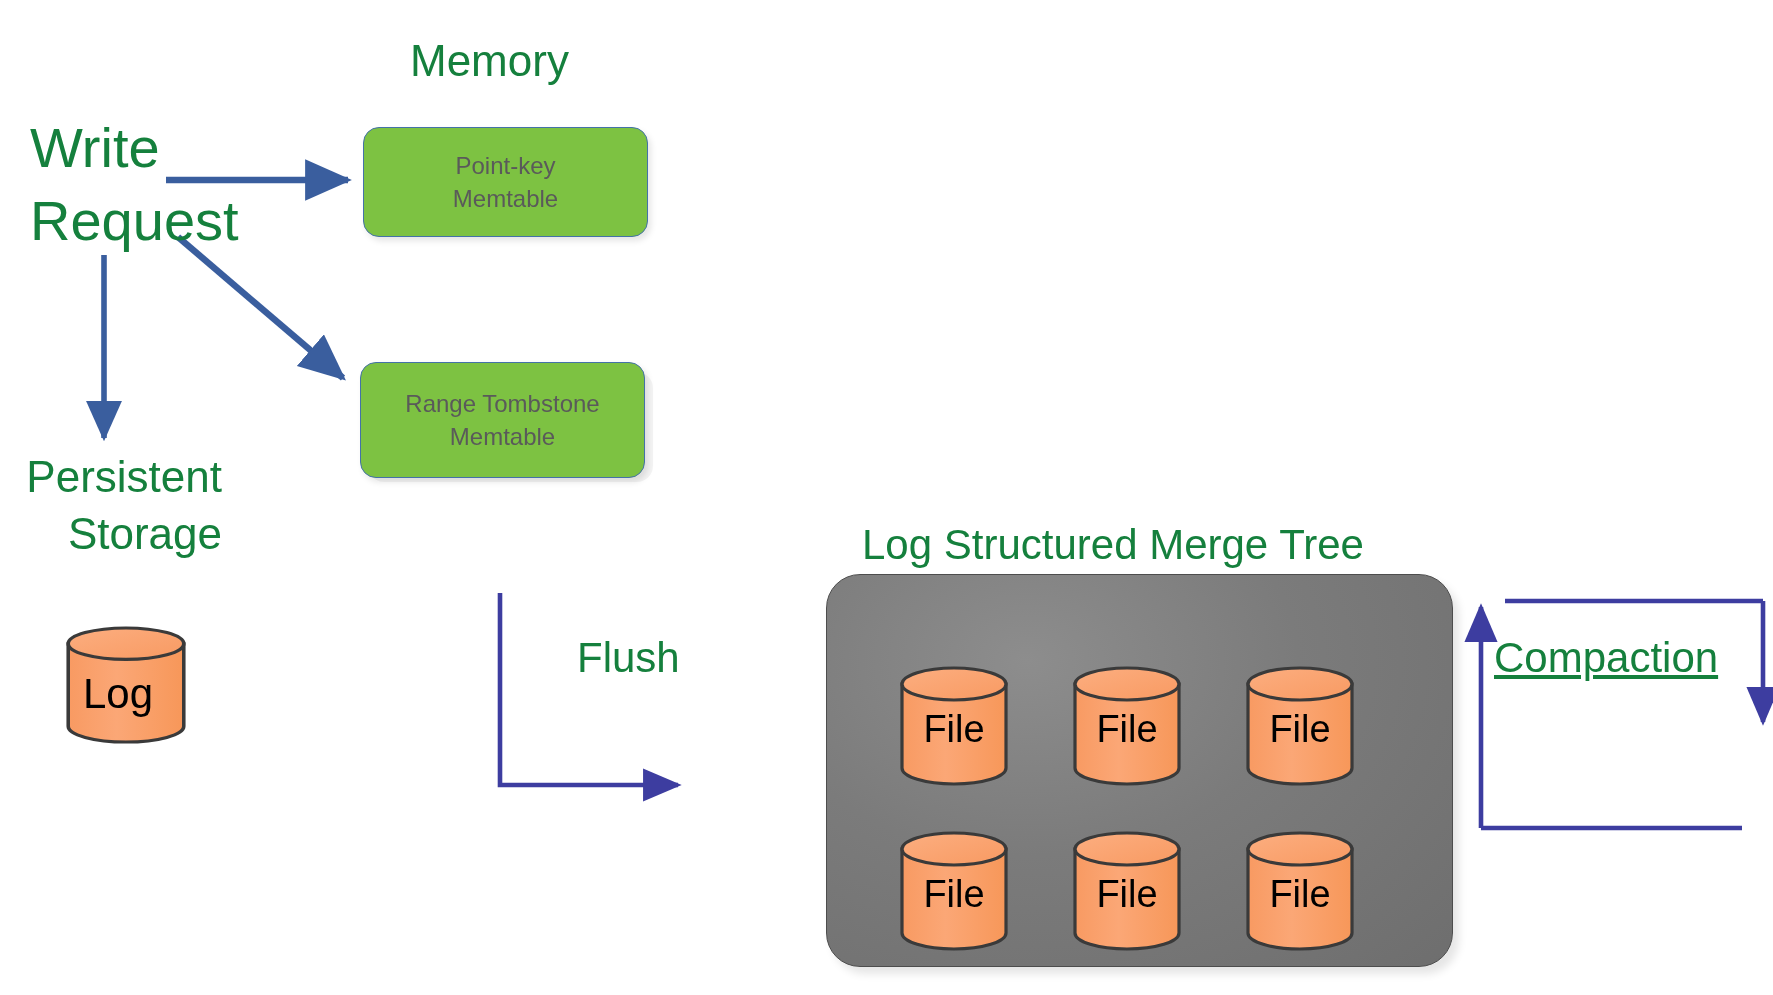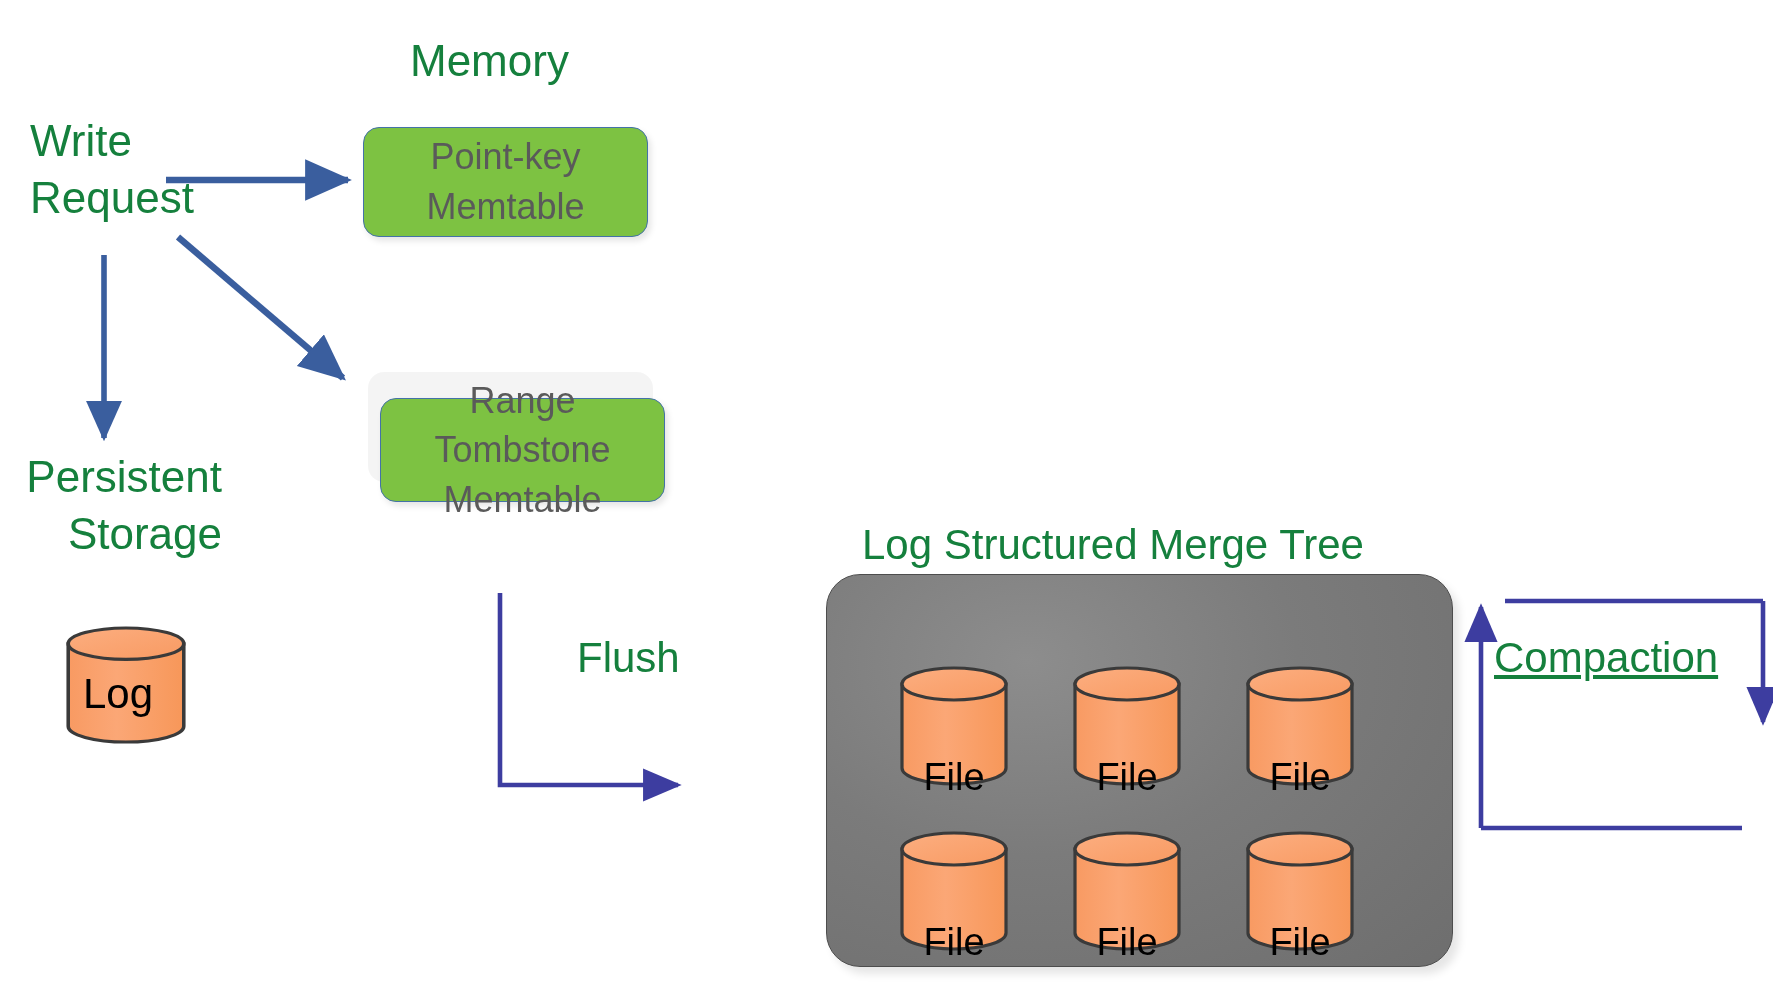--- a/index.html
+++ b/index.html
@@ -27,21 +27,21 @@
     color: #15803d;
     line-height: 1.05;
   }
   
   #memory-label {
     left: 410px; top: 38px;
     font-size: 44px;
   }
   #write-request-label {
     left: 30px; top: 112px;
-    font-size: 44px;
+    font-size: 56px;
     line-height: 1.30;
     text-align: left;
   }
   #persistent-storage-label {
     left: 22px; top: 448px;
     font-size: 44px;
     line-height: 1.30;
     text-align: right;
     width: 200px;
   }
@@ -64,31 +64,31 @@
     position: absolute;
     background: #7DC242;
     border: 1.6px solid #4472A8;
     border-radius: 16px;
     box-sizing: border-box;
     display: flex;
     align-items: center;
     justify-content: center;
     text-align: center;
     color: #5A5A5A;
-    font-size: 36px;
+    font-size: 24px;
     line-height: 1.38;
     box-shadow: 3px 4px 6px rgba(0,0,0,0.10);
   }
   #point-key-memtable {
     left: 363px; top: 127px;
     width: 285px; height: 110px;
   }
   #range-tombstone-memtable {
-    left: 380px; top: 362px;
-    width: 285px; height: 104px; margin-top: 36px;
+    left: 360px; top: 362px;
+    width: 285px; height: 116px;
   }
   
   #range-tombstone-ghost {
     position: absolute;
     left: 368px; top: 372px;
     width: 285px; height: 110px;
     border-radius: 16px;
     background: rgba(0,0,0,0.045);
   }
 
@@ -115,21 +115,21 @@
     left: 0; right: 0;
     text-align: center;
     color: #000000;
     font-size: 40px;
     pointer-events: none;
   }
   #log-cylinder { left: 66px; top: 626px; width: 104px; height: 118px; }
   #log-cylinder .cyl-label { top: 44px; font-size: 42px; }
 
   .file-cyl { width: 108px; height: 120px; }
-  .file-cyl .cyl-label { top: 42px; font-size: 38px; margin-top: 48px; }
+  .file-cyl .cyl-label { top: 42px; font-size: 38px; }
 
   
   #file-r1c1 { left: 900px; top: 666px; }
   #file-r1c2 { left: 1073px; top: 666px; }
   #file-r1c3 { left: 1246px; top: 666px; }
   #file-r2c1 { left: 900px; top: 831px; }
   #file-r2c2 { left: 1073px; top: 831px; }
   #file-r2c3 { left: 1246px; top: 831px; }
 </style>
 </head>

